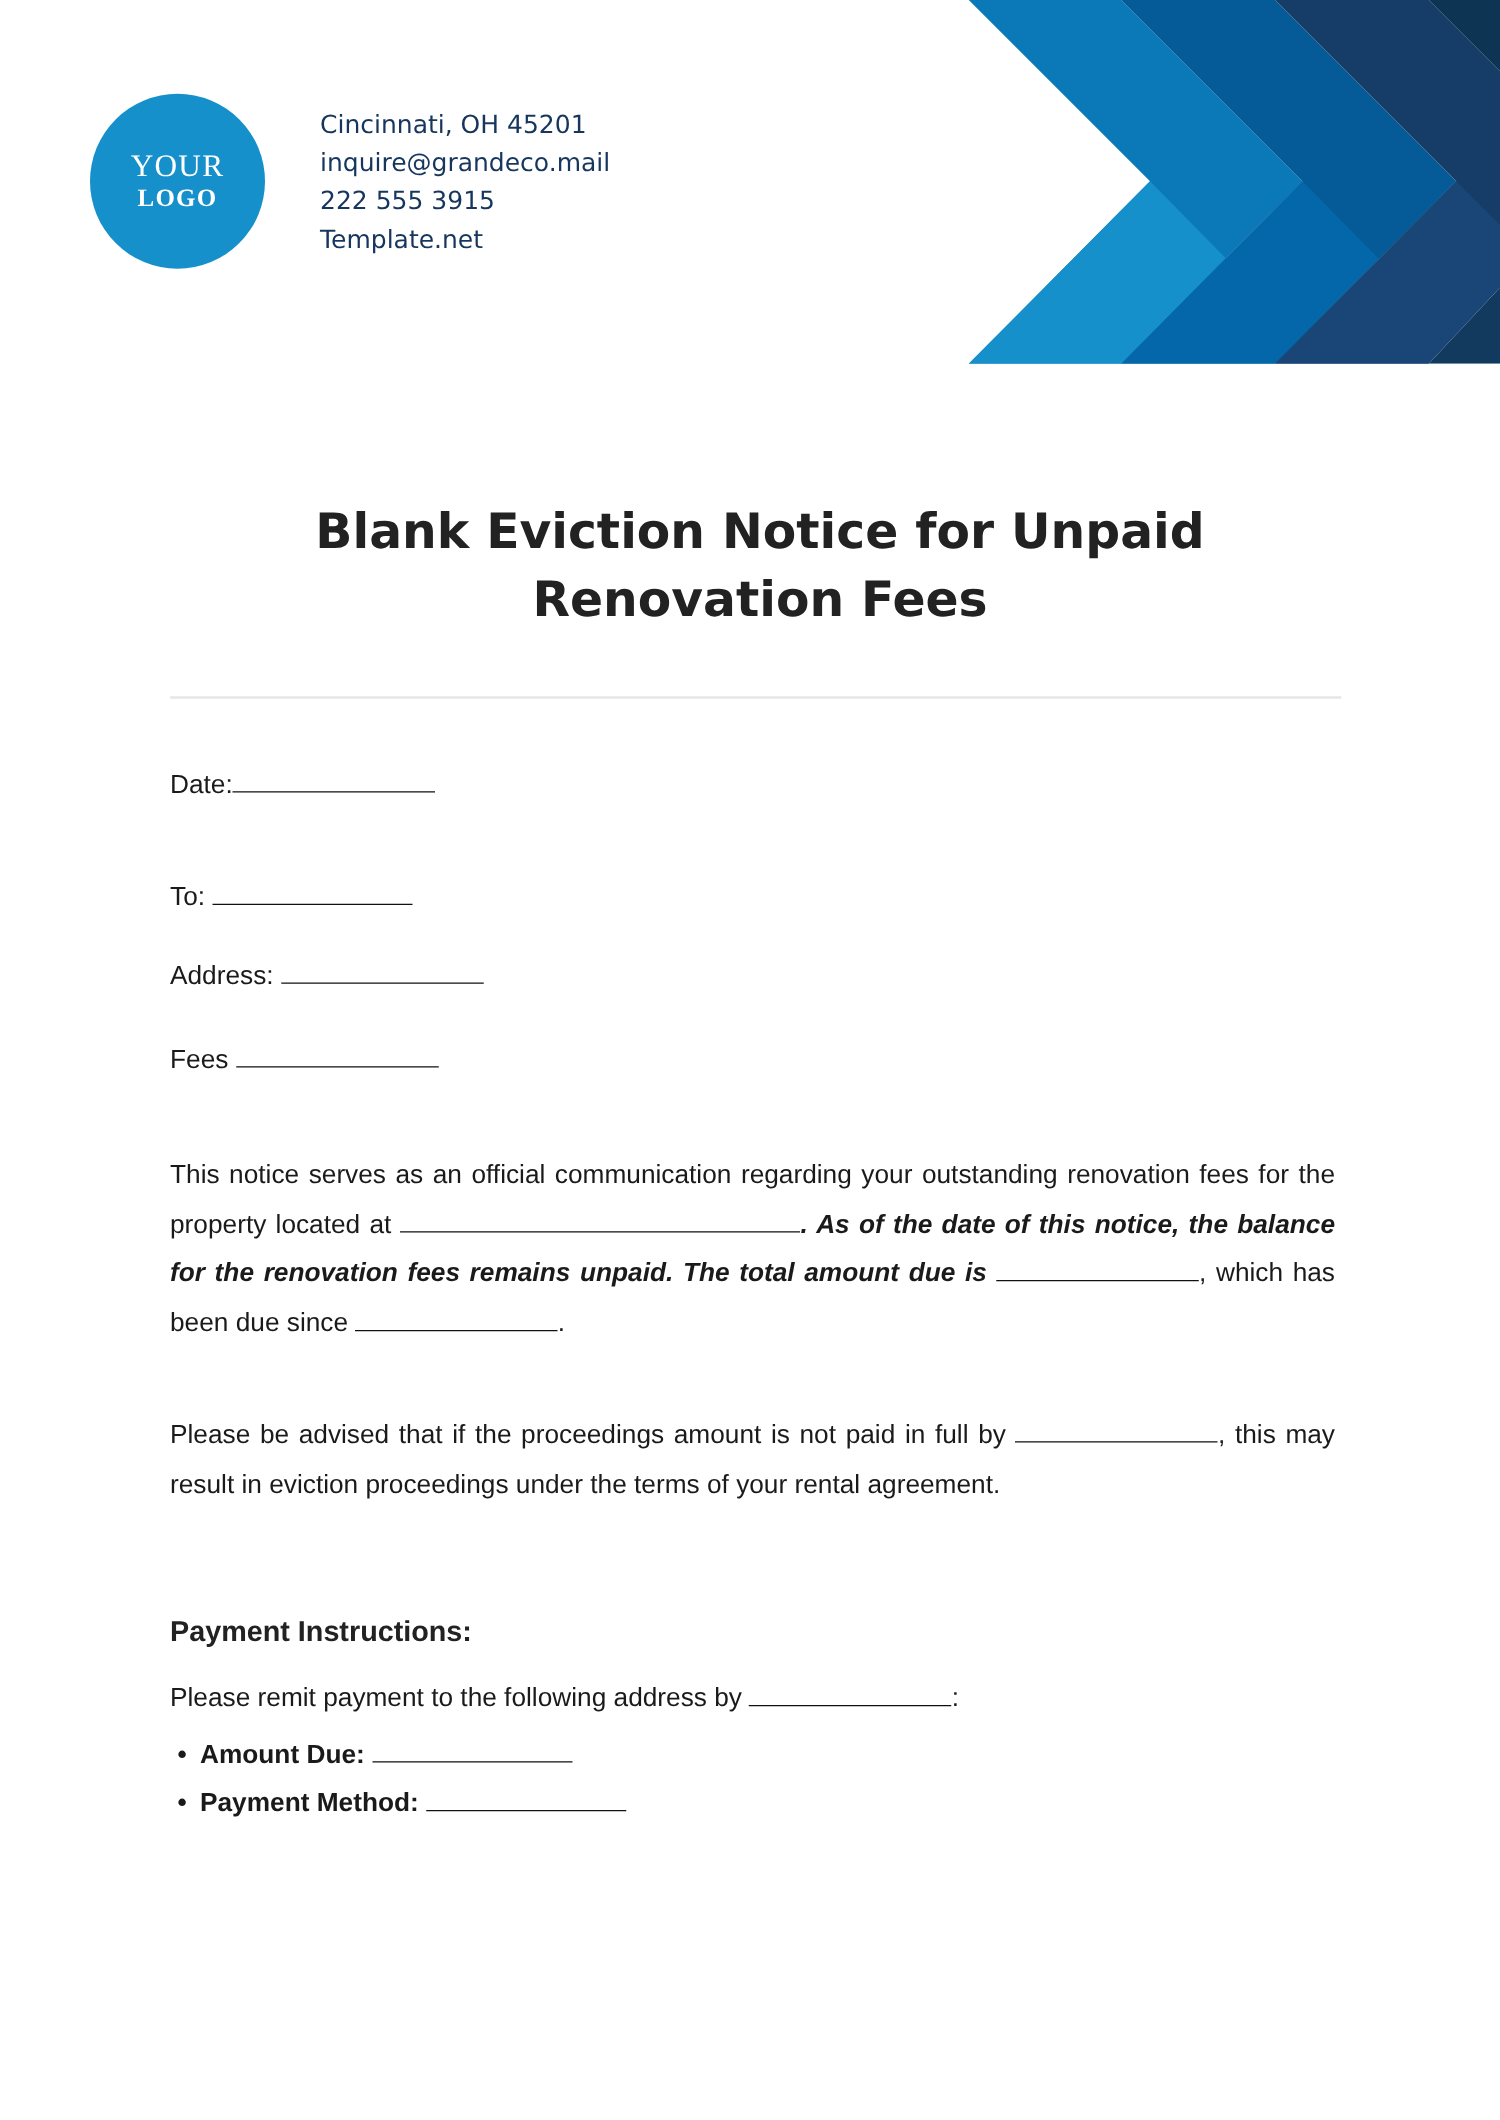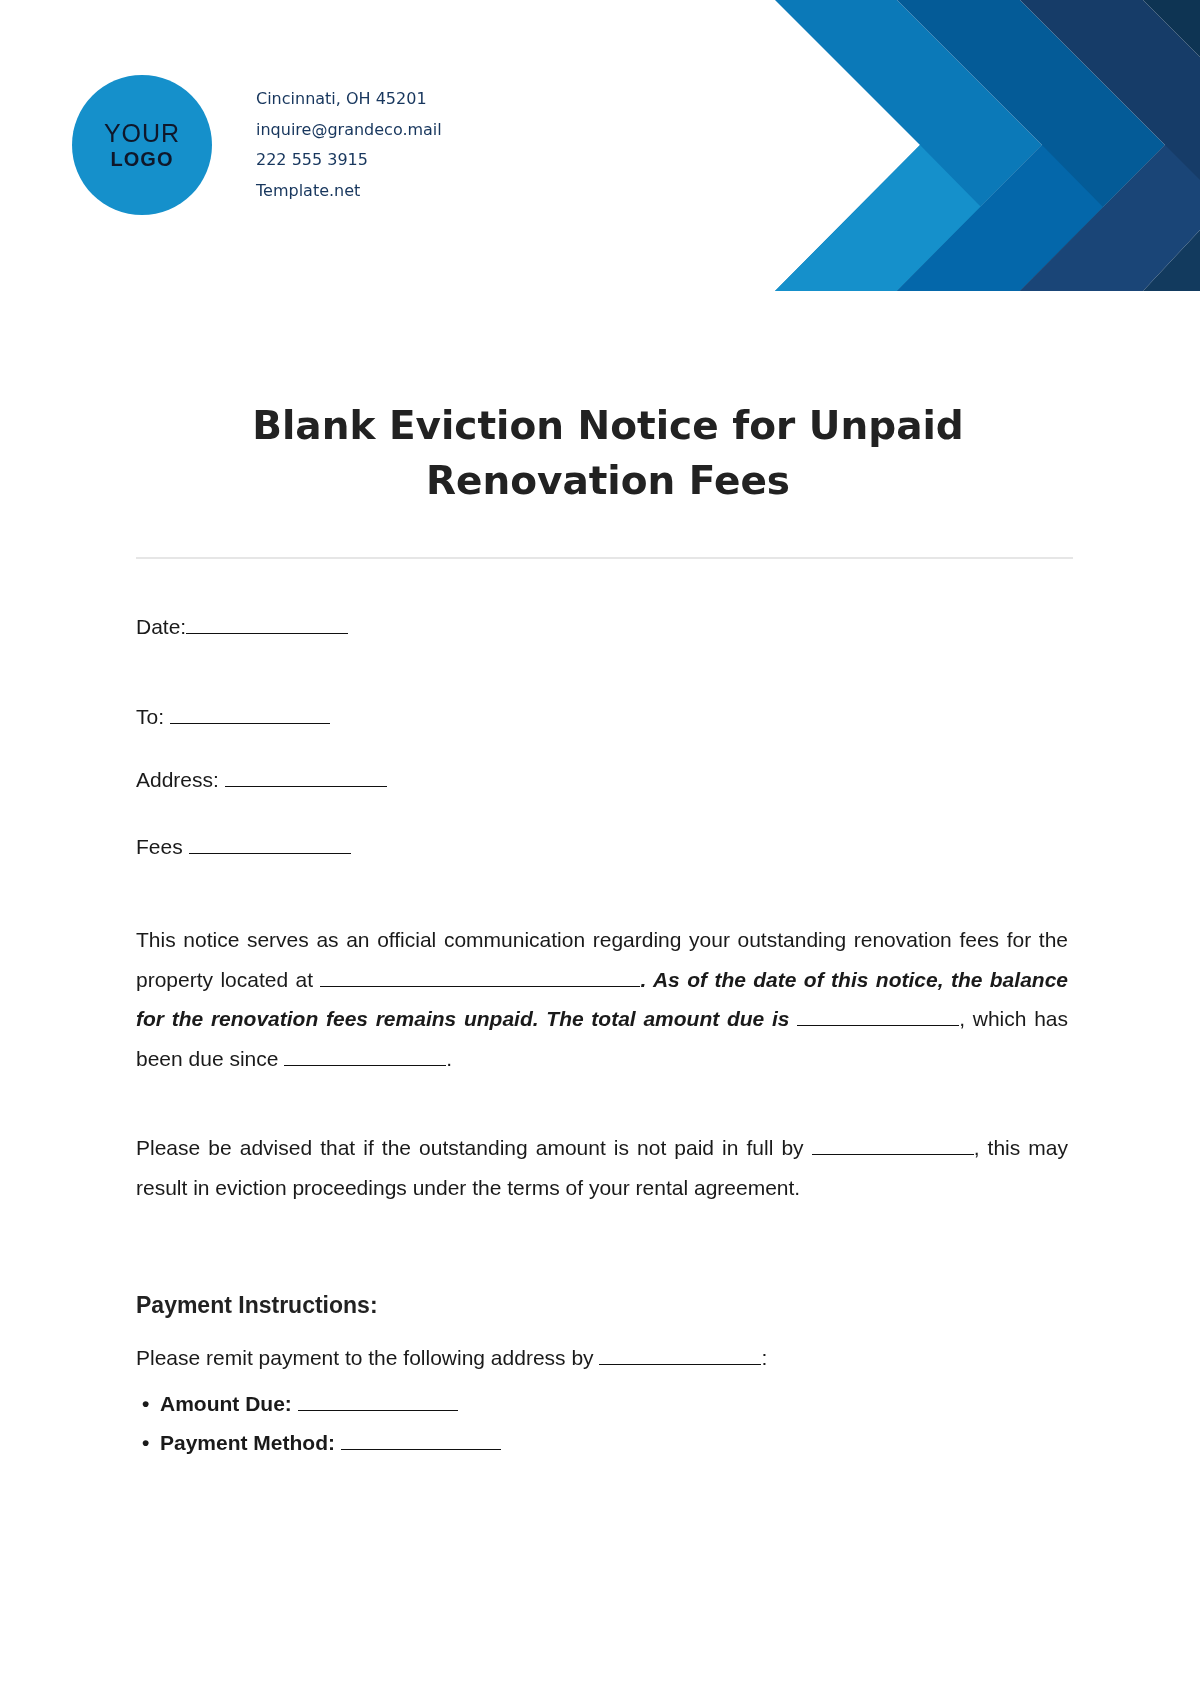--- a/index.html
+++ b/index.html
@@ -1,24 +1,24 @@
 <!DOCTYPE html>
 <html><head>
 <meta charset="utf-8">
 <style>
   html, body { margin:0; padding:0; background:#ffffff; }
   body { width:1200px; height:1696px; position:relative; overflow:hidden;
          font-family:"Liberation Sans", sans-serif; color:#1a1a1a; }
   .header-art { position:absolute; top:0; left:770px; width:430px; height:291px; }
   .logo { position:absolute; left:72px; top:75px; width:140px; height:140px; border-radius:50%;
-          background:#1590cb; color:#0f172a; display:flex; flex-direction:column; align-items:center; justify-content:center;
-          font-family:Liberation Sans, sans-serif; line-height:1.1;text-align:right; }
+          background:#1590cb; color:#ffffff; display:flex; flex-direction:column; align-items:center; justify-content:center;
+          font-family:Liberation Serif, serif; line-height:1.1;text-align:right; }
   .logo .l1 { font-size:25px; font-weight:300; letter-spacing:1px; }
   .logo .l2 { font-size:20px; font-weight:bold; letter-spacing:1px; }
-  .contact { position:absolute; left:256px; top:84px; font-family:"DejaVu Sans", sans-serif; color:#17365d; font-size:16px; line-height:30.5px; }
+  .contact { position:absolute; left:256px; top:84px; font-family:"DejaVu Sans", sans-serif; color:#17365d; font-size:20px; line-height:30.5px; }
   .contact div { white-space:nowrap; }
   .title { position:absolute; left:136px; width:944px; top:398px; text-align:center; font-family:"DejaVu Sans", sans-serif;
            font-weight:bold; font-size:39px; line-height:55px; color:#222; margin:0; }
   .rule { position:absolute; left:136px; width:937px; top:557px; height:2px; background:#e6e6e6; }
   .field { position:absolute; left:136px; font-size:21px; font-weight:normal; }
   .blank { display:inline-block; border-bottom:1.5px solid #111; height:18px; vertical-align:baseline; }
   .dear { position:absolute; left:136px; top:835px; font-size:21px; }
   .para { position:absolute; left:136px; width:932px; font-size:21px; line-height:39.5px; text-align:justify; }
   .bi { font-weight:bold; font-style:italic; }
   .h2 { position:absolute; left:136px; top:1292px; font-size:23px; font-weight:bold; color:#222; }
@@ -75,21 +75,21 @@
   <span>Fees</span>
   <span class="blank" style="width:162px;"></span>
 </div>
 
 <div class="para" style="top:920px;">
   <span>This notice serves as an official communication regarding your outstanding renovation fees for the property located at </span><span class="blank" style="width:320px;"></span><span class="bi">. As of the date of this notice, the balance for the renovation fees remains unpaid. The total amount due is</span>
   <span class="blank" style="width:162px;"></span><span>, which has been due since </span><span class="blank" style="width:162px;"></span><span>.</span>
 </div>
 
 <div class="para" style="top:1128px;">
-  <span>Please be advised that if the outstanding amount is not paid in full by </span><span class="blank" style="width:162px;"></span><span>, this may result in eviction proceedings under the terms of your rental agreement.</span>
+  <span>Please be advised that if the proceedings amount is not paid in full by </span><span class="blank" style="width:162px;"></span><span>, this may result in eviction proceedings under the terms of your rental agreement.</span>
 </div>
 
 <div class="h2">Payment Instructions:</div>
 
 <div class="remit">
   <span>Please remit payment to the following address by </span><span class="blank" style="width:162px;"></span><span>:</span>
 </div>
 
 <ul class="pay">
   <li>

